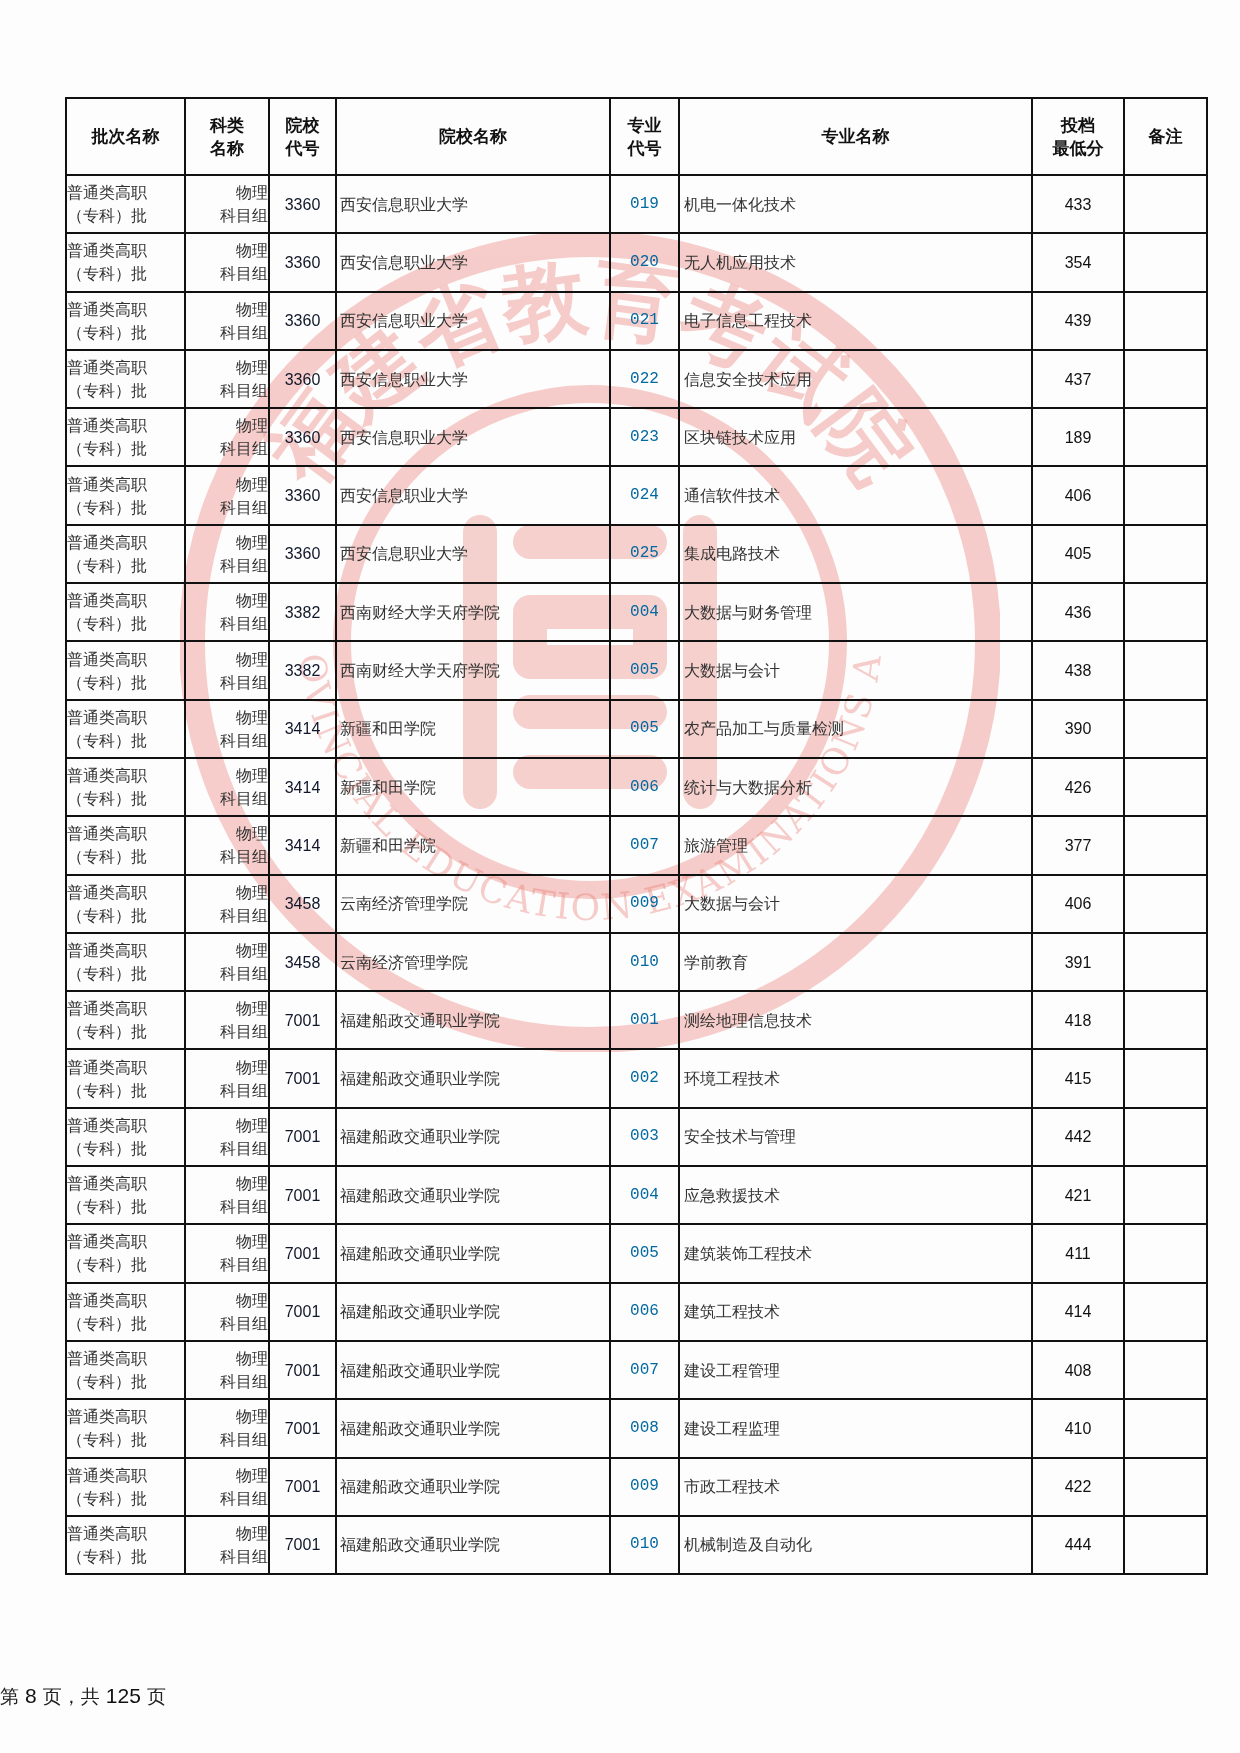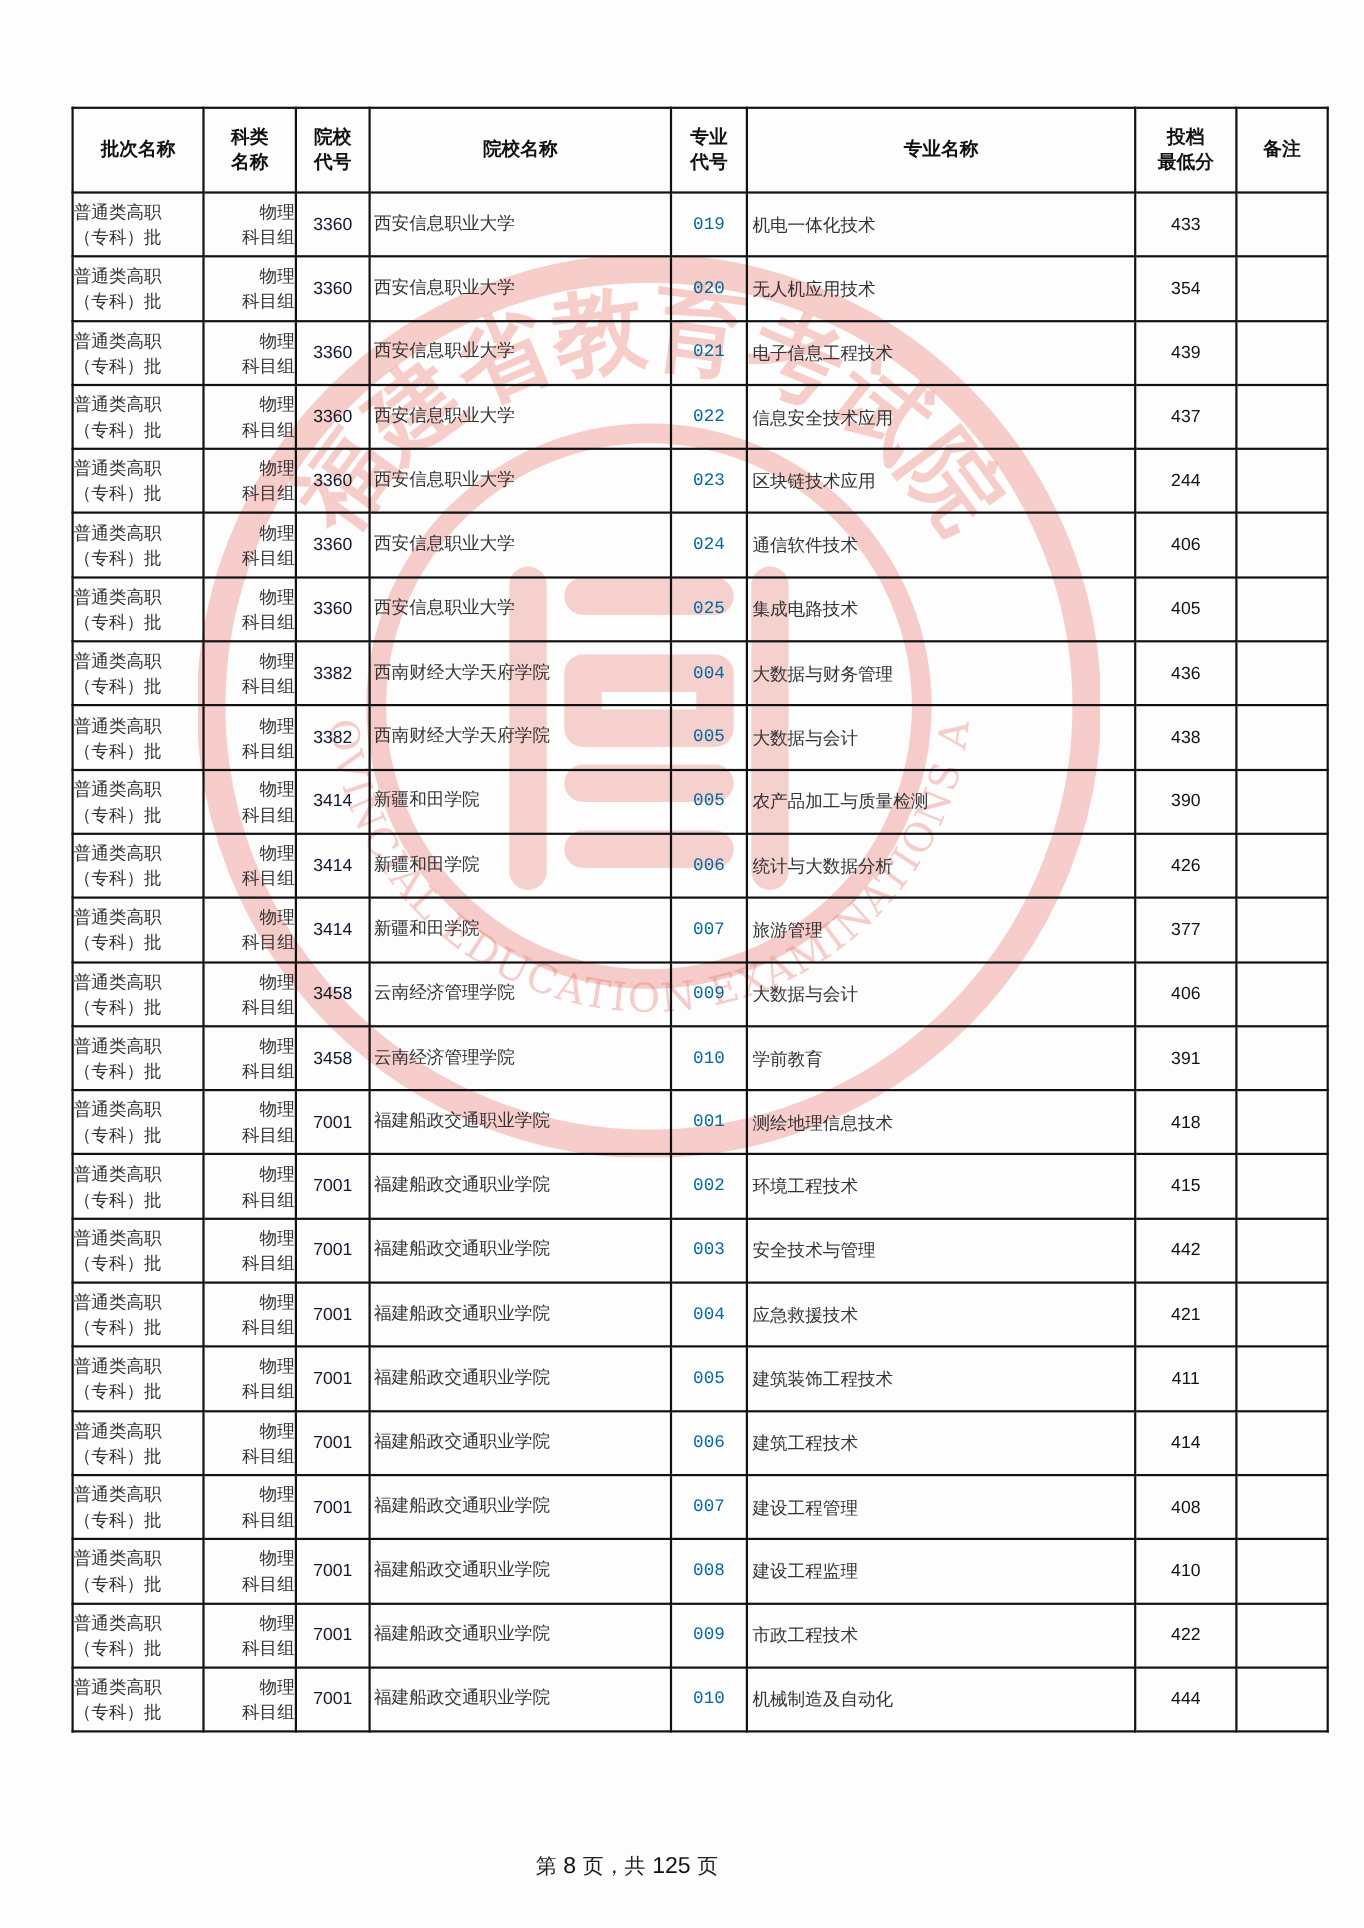--- a/index.html
+++ b/index.html
@@ -23,28 +23,28 @@
   table.scores th, table.scores td {
     border: 2px solid #111; padding: 0; font-weight: normal; overflow: hidden;
   }
   table.scores th {
     height: 75px; font-weight: bold; font-size: 17px; line-height: 23px; text-align: center; color: #111;
   }
   table.scores td { height: 56.3px; font-size: 16px; line-height: 23px; }
   .c-batch { text-align: left; color: #333; font-size: 16px; }
   .c-subj  { text-align: right; color: #333; }
   .c-code  { text-align: center; font-family: "Liberation Sans", sans-serif; font-size: 18px; color: #0f172a; }
-  .c-name  { text-align: left; padding-left: 3px !important; color: #333; font-family: Liberation Mono, monospace; }
+  .c-name  { text-align: left; padding-left: 3px !important; color: #333; }
   .c-mcode { text-align: center; font-family: Liberation Mono, monospace; font-size: 18px; color: #0369a1; }
   .c-mname { text-align: left; padding-left: 4px !important; color: #333; margin-top: 36px; }
   .c-score { text-align: center; font-family: "Liberation Sans", sans-serif; font-size: 18px; color: #111; }
   .c-note  { text-align: center; }
   .line { display: block; }
   .footer {
-    position: absolute; left: 0; width: 1140px; top: 1684px; text-align: center;
+    position: absolute; left: 0; width: 1140px; top: 1684px; 
     font-size: 19px; color: #222;
   }
   .footer .num { font-family: "Liberation Sans", sans-serif; font-size: 21px; color: #111; }
 </style>
 </head>
 <body>
 
 <div class="page">
 
   <svg class="seal" viewBox="0 0 820 820" xmlns="http://www.w3.org/2000/svg">
@@ -190,21 +190,21 @@
             <span class="line">（专科）批</span>
           </td>
           <td class="c-subj">
             <span class="line">物理</span>
             <span class="line">科目组</span>
           </td>
           <td class="c-code">3360</td>
           <td class="c-name">西安信息职业大学</td>
           <td class="c-mcode">023</td>
           <td class="c-mname">区块链技术应用</td>
-          <td class="c-score">244</td>
+          <td class="c-score">189</td>
           <td class="c-note"></td>
         </tr>
         <tr>
           <td class="c-batch">
             <span class="line">普通类高职</span>
             <span class="line">（专科）批</span>
           </td>
           <td class="c-subj">
             <span class="line">物理</span>
             <span class="line">科目组</span>

